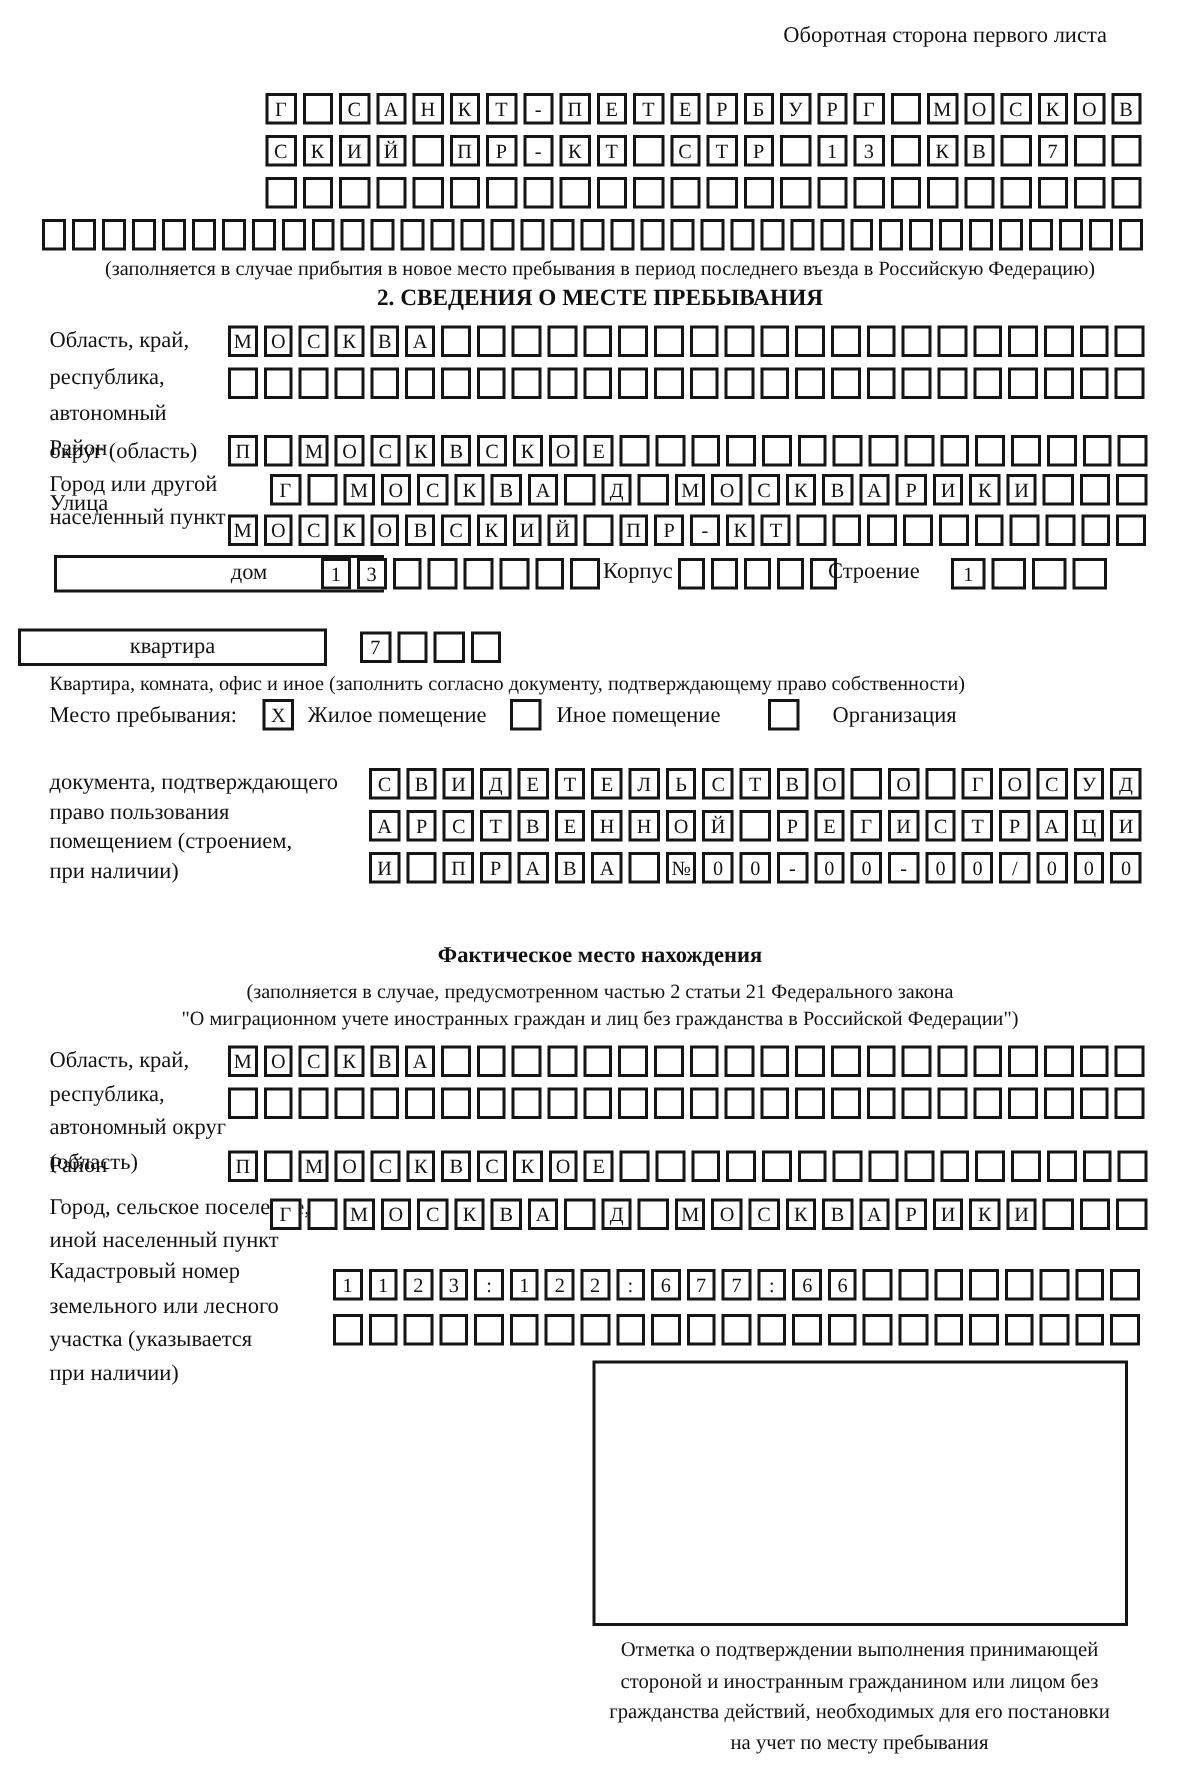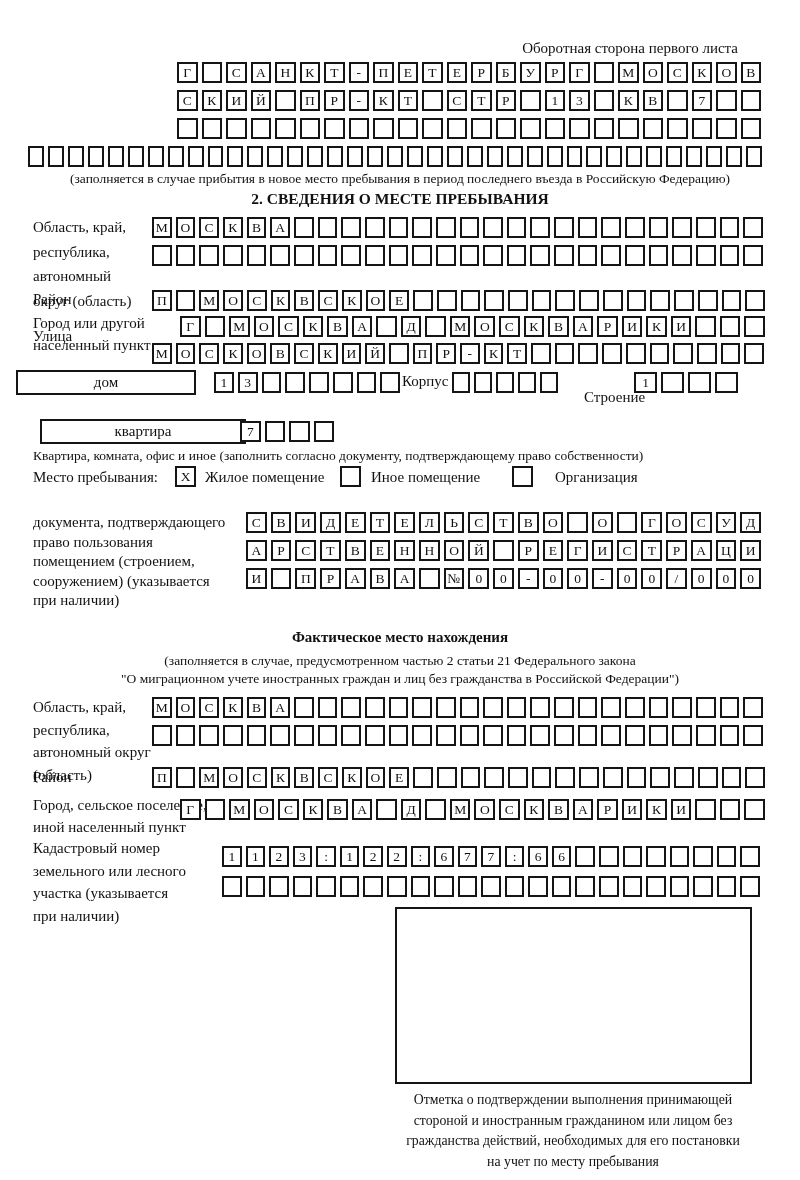--- a/index.html
+++ b/index.html
@@ -1,18 +1,18 @@
 <!DOCTYPE html>
 <html><head>
 <meta charset="utf-8">
 <style>
   html,body{margin:0;padding:0;background:#fff;}
   .page{position:relative;width:800px;height:1180px;background:#fff;color:#111;
         font-family:"Liberation Serif","DejaVu Serif",serif;overflow:hidden;}
-  .hdr{position:absolute;font-size:15px;white-space:nowrap;margin-top:24px;}
+  .hdr{position:absolute;font-size:15px;white-space:nowrap;}
   .lbl{position:absolute;font-size:15px;}
   .lbl div{white-space:nowrap;}
   .cap{position:absolute;font-size:13.5px;white-space:nowrap;}
   .center{left:0;width:800px;text-align:center;}
   .bold{font-weight:bold;}
   .boxrow{position:absolute;display:grid;gap:4px;height:21px;}
   .bc{border:2px solid #151515;background:#fff;height:17px;display:flex;
       align-items:center;justify-content:center;font-size:13.5px;overflow:hidden;}
   .longbox{position:absolute;border:2px solid #151515;background:#fff;
       display:flex;align-items:center;justify-content:center;font-size:15px;}
@@ -295,48 +295,48 @@
       <div class="bc"></div>
       <div class="bc"></div>
       <div class="bc"></div>
       <div class="bc"></div>
       <div class="bc"></div>
       <div class="bc"></div>
       <div class="bc"></div>
       <div class="bc"></div>
     </div>
 
-  <div class="longbox" style="left:16px;top:370px;width:176px;height:21px;">дом</div>
+  <div class="longbox" style="left:36px;top:370px;width:176px;height:21px;padding-left:40px;">дом</div>
   <div class="boxrow" style="left: 214px; top: 372px; width: 186px; grid-template-columns: repeat(8, 1fr);">
       <div class="bc">1</div>
       <div class="bc">3</div>
       <div class="bc"></div>
       <div class="bc"></div>
       <div class="bc"></div>
       <div class="bc"></div>
       <div class="bc"></div>
       <div class="bc"></div>
     </div>
   <div class="lbl" style="left:402px;top:373px;">Корпус</div>
   <div class="boxrow" style="left: 452px; top: 372px; width: 106px; grid-template-columns: repeat(5, 1fr);">
       <div class="bc"></div>
       <div class="bc"></div>
       <div class="bc"></div>
       <div class="bc"></div>
       <div class="bc"></div>
     </div>
-  <div class="lbl" style="left:584px;top:373px;margin-top:16px;">Строение</div>
+  <div class="lbl" style="left:552px;top:373px;">Строение</div>
   <div class="boxrow" style="left: 634px; top: 372px; width: 104px; grid-template-columns: repeat(4, 1fr);">
       <div class="bc">1</div>
       <div class="bc"></div>
       <div class="bc"></div>
       <div class="bc"></div>
     </div>
 
-  <div class="longbox" style="left:40px;top:419px;width:202px;height:21px;">квартира</div>
+  <div class="longbox" style="left:12px;top:419px;width:202px;height:21px;">квартира</div>
   <div class="boxrow" style="left: 240px; top: 421px; width: 94px; grid-template-columns: repeat(4, 1fr);">
       <div class="bc">7</div>
       <div class="bc"></div>
       <div class="bc"></div>
       <div class="bc"></div>
     </div>
   <div class="cap" style="left:33px;top:448px;">Квартира, комната, офис и иное (заполнить согласно документу, подтверждающему право собственности)</div>
 
   <div class="lbl" style="left:33px;top:469px;">Место пребывания:</div>
   <div class="boxrow" style="left: 175px; top: 466px; width: 21px; grid-template-columns: repeat(1, 1fr);">
@@ -349,21 +349,20 @@
   <div class="lbl" style="left:371px;top:469px;">Иное помещение</div>
   <div class="boxrow" style="left: 512px; top: 466px; width: 21px; grid-template-columns: repeat(1, 1fr);">
       <div class="bc"></div>
     </div>
   <div class="lbl" style="left:555px;top:469px;">Организация</div>
 
   <div class="lbl" style="left:33px;top:513px;width:215px;line-height:19.5px;">
       <div>документа, подтверждающего</div>
       <div>право пользования</div>
       <div>помещением (строением,</div>
-      <div>сооружением) (указывается</div>
       <div>при наличии)</div>
     </div>
   <div class="boxrow" style="left: 246px; top: 512px; width: 515px; grid-template-columns: repeat(21, 1fr);">
       <div class="bc">С</div>
       <div class="bc">В</div>
       <div class="bc">И</div>
       <div class="bc">Д</div>
       <div class="bc">Е</div>
       <div class="bc">Т</div>
       <div class="bc">Е</div>

